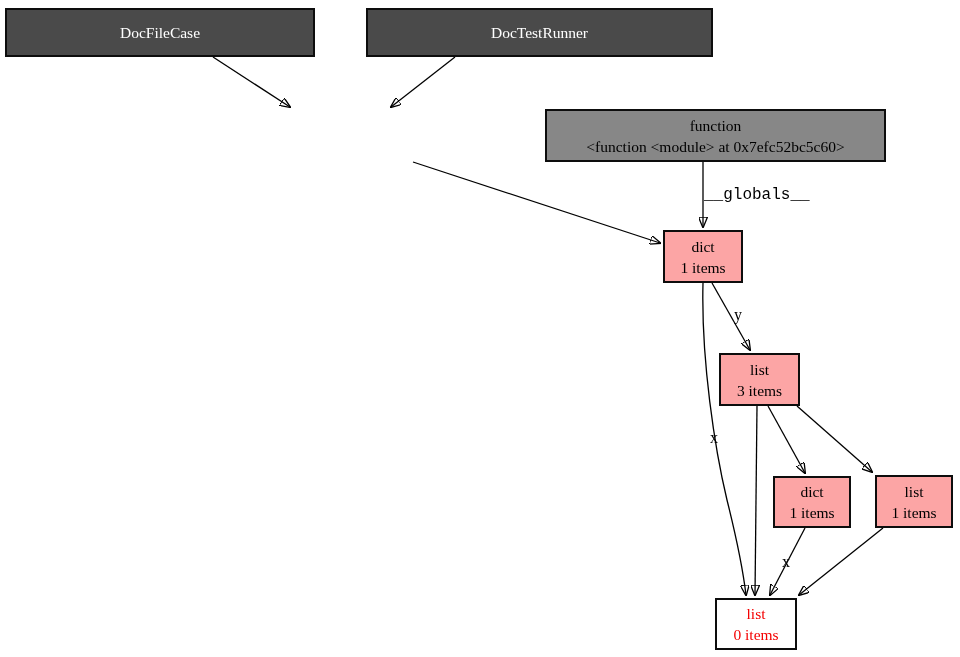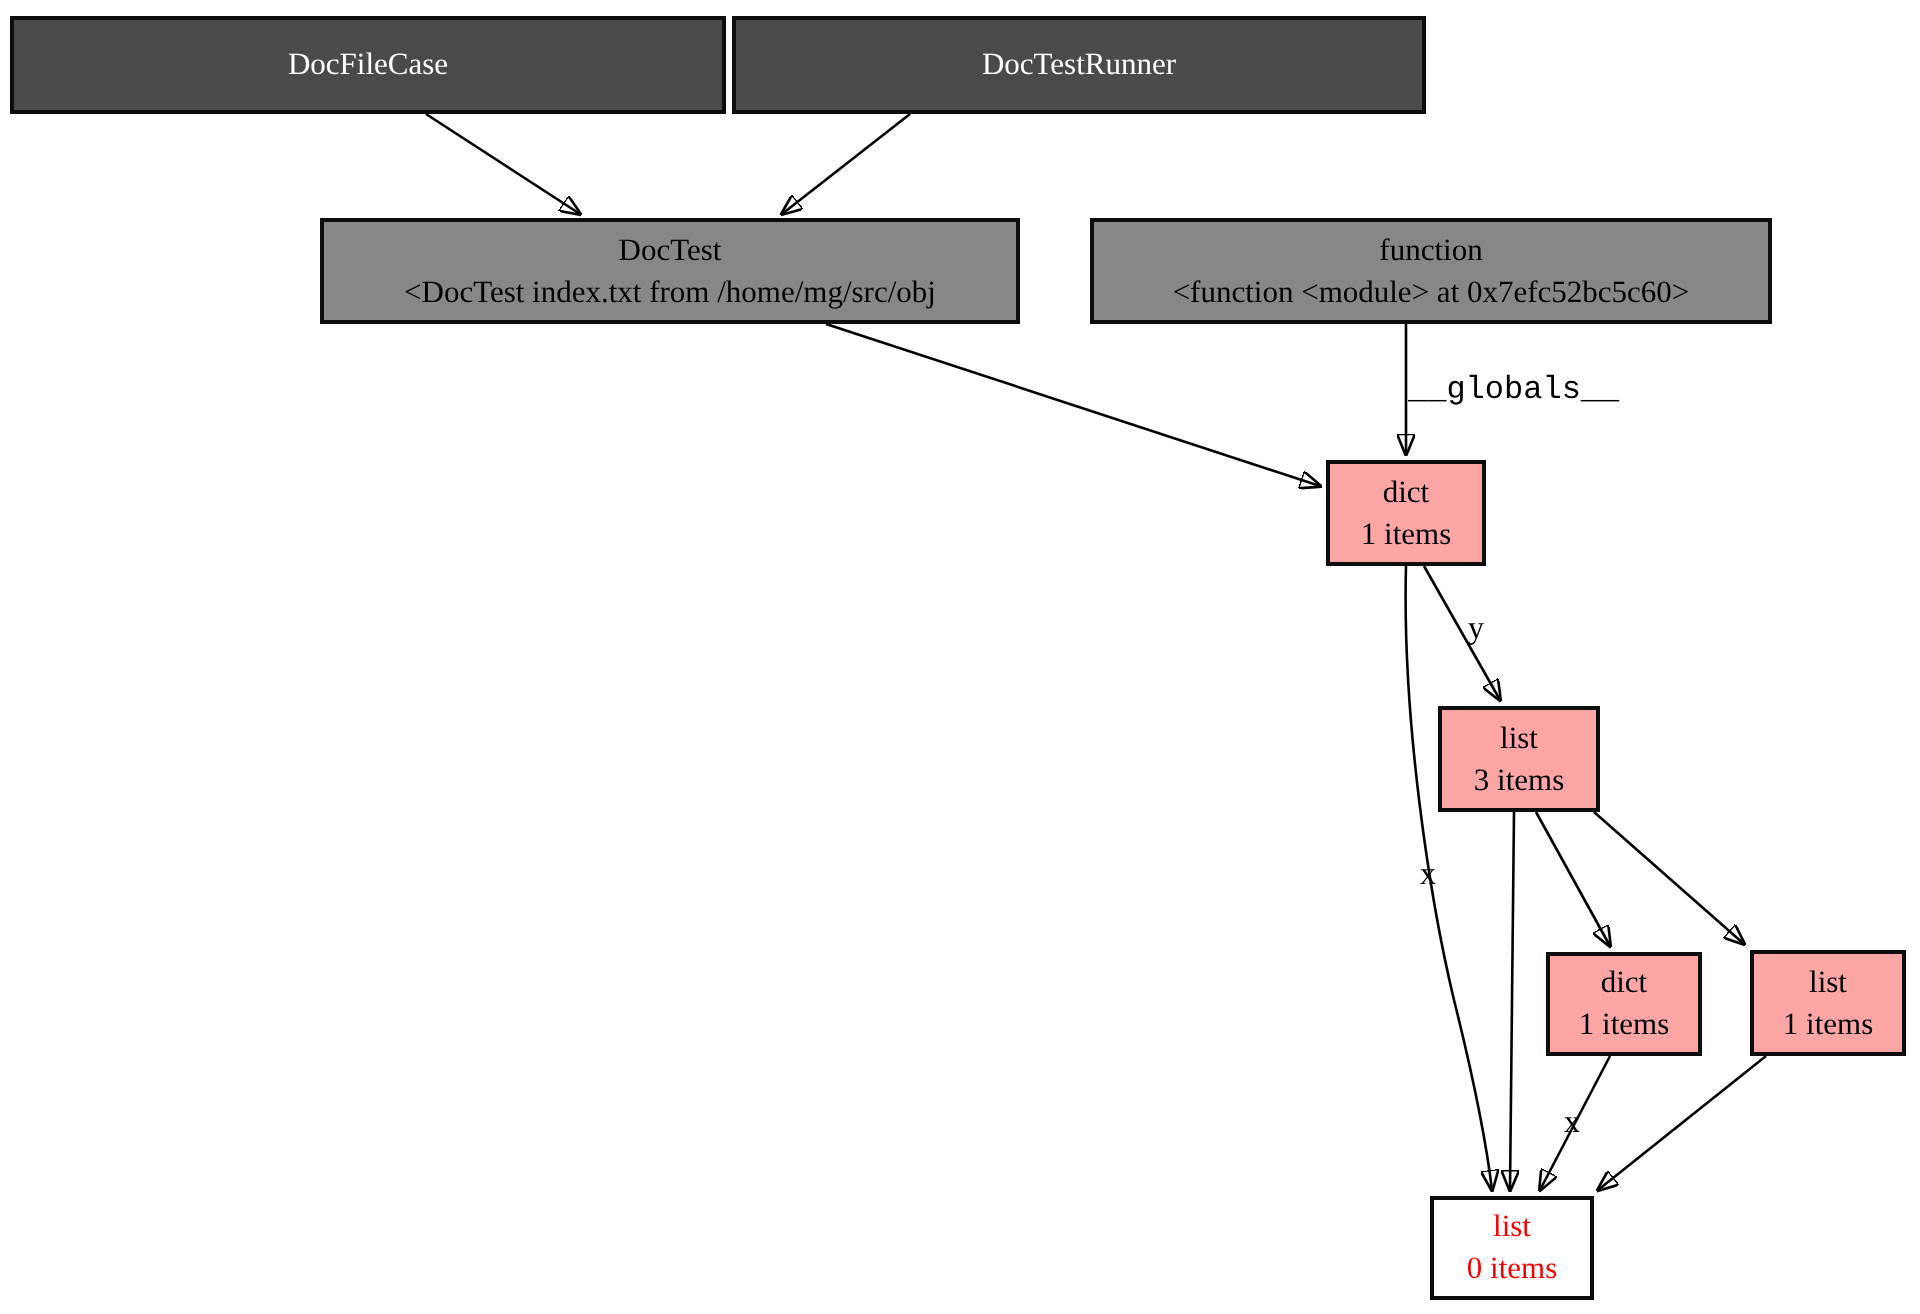--- a/index.html
+++ b/index.html
@@ -39,21 +39,21 @@
   .node.light { background: #fca5a5; color: #000000; }
   .node.white { background: #ffffff; color: #f40000; }
   .edge-label {
     position: absolute;
     font-size: 16px;
     line-height: 18px;
     color: #000000;
     white-space: nowrap;
   }
   
-  .n-docfilecase   { left: 5px;   top: 8px;   width: 358px; height: 49px; }
+  .n-docfilecase   { left: 5px;   top: 8px;   width: 310px; height: 49px; }
   .n-doctestrunner { left: 338px; top: 8px;   width: 347px; height: 49px; margin-left: 28px; }
   .n-doctest       { left: 160px; top: 109px; width: 350px; height: 53px; }
   .n-function      { left: 533px; top: 109px; width: 341px; height: 53px; margin-left: 12px; }
   .n-dict5         { left: 663px; top: 230px; width: 80px;  height: 53px; }
   .n-list3         { left: 719px; top: 353px; width: 81px;  height: 53px; }
   .n-dict1         { left: 773px; top: 476px; width: 78px;  height: 52px; }
   .n-list1         { left: 875px; top: 475px; width: 78px;  height: 53px; }
   .n-list0         { left: 715px; top: 598px; width: 82px;  height: 52px; }
   
   .l-globals { left: 704px; top: 186px; font-family: Liberation Mono, monospace; }
@@ -86,24 +86,20 @@
   </svg>
 
   <div class="node dark n-docfilecase">
     <div>DocFileCase</div>
   </div>
 
   <div class="node dark n-doctestrunner">
     <div>DocTestRunner</div>
   </div>
 
-  <div class="node mid n-doctest">
-    <div>DocTest</div>
-    <div>&lt;DocTest index.txt from /home/mg/src/obj</div>
-  </div>
 
   <div class="node mid n-function">
     <div>function</div>
     <div>&lt;function &lt;module&gt; at 0x7efc52bc5c60&gt;</div>
   </div>
 
   <div class="node light n-dict5">
     <div>dict</div>
     <div>1 items</div>
   </div>

